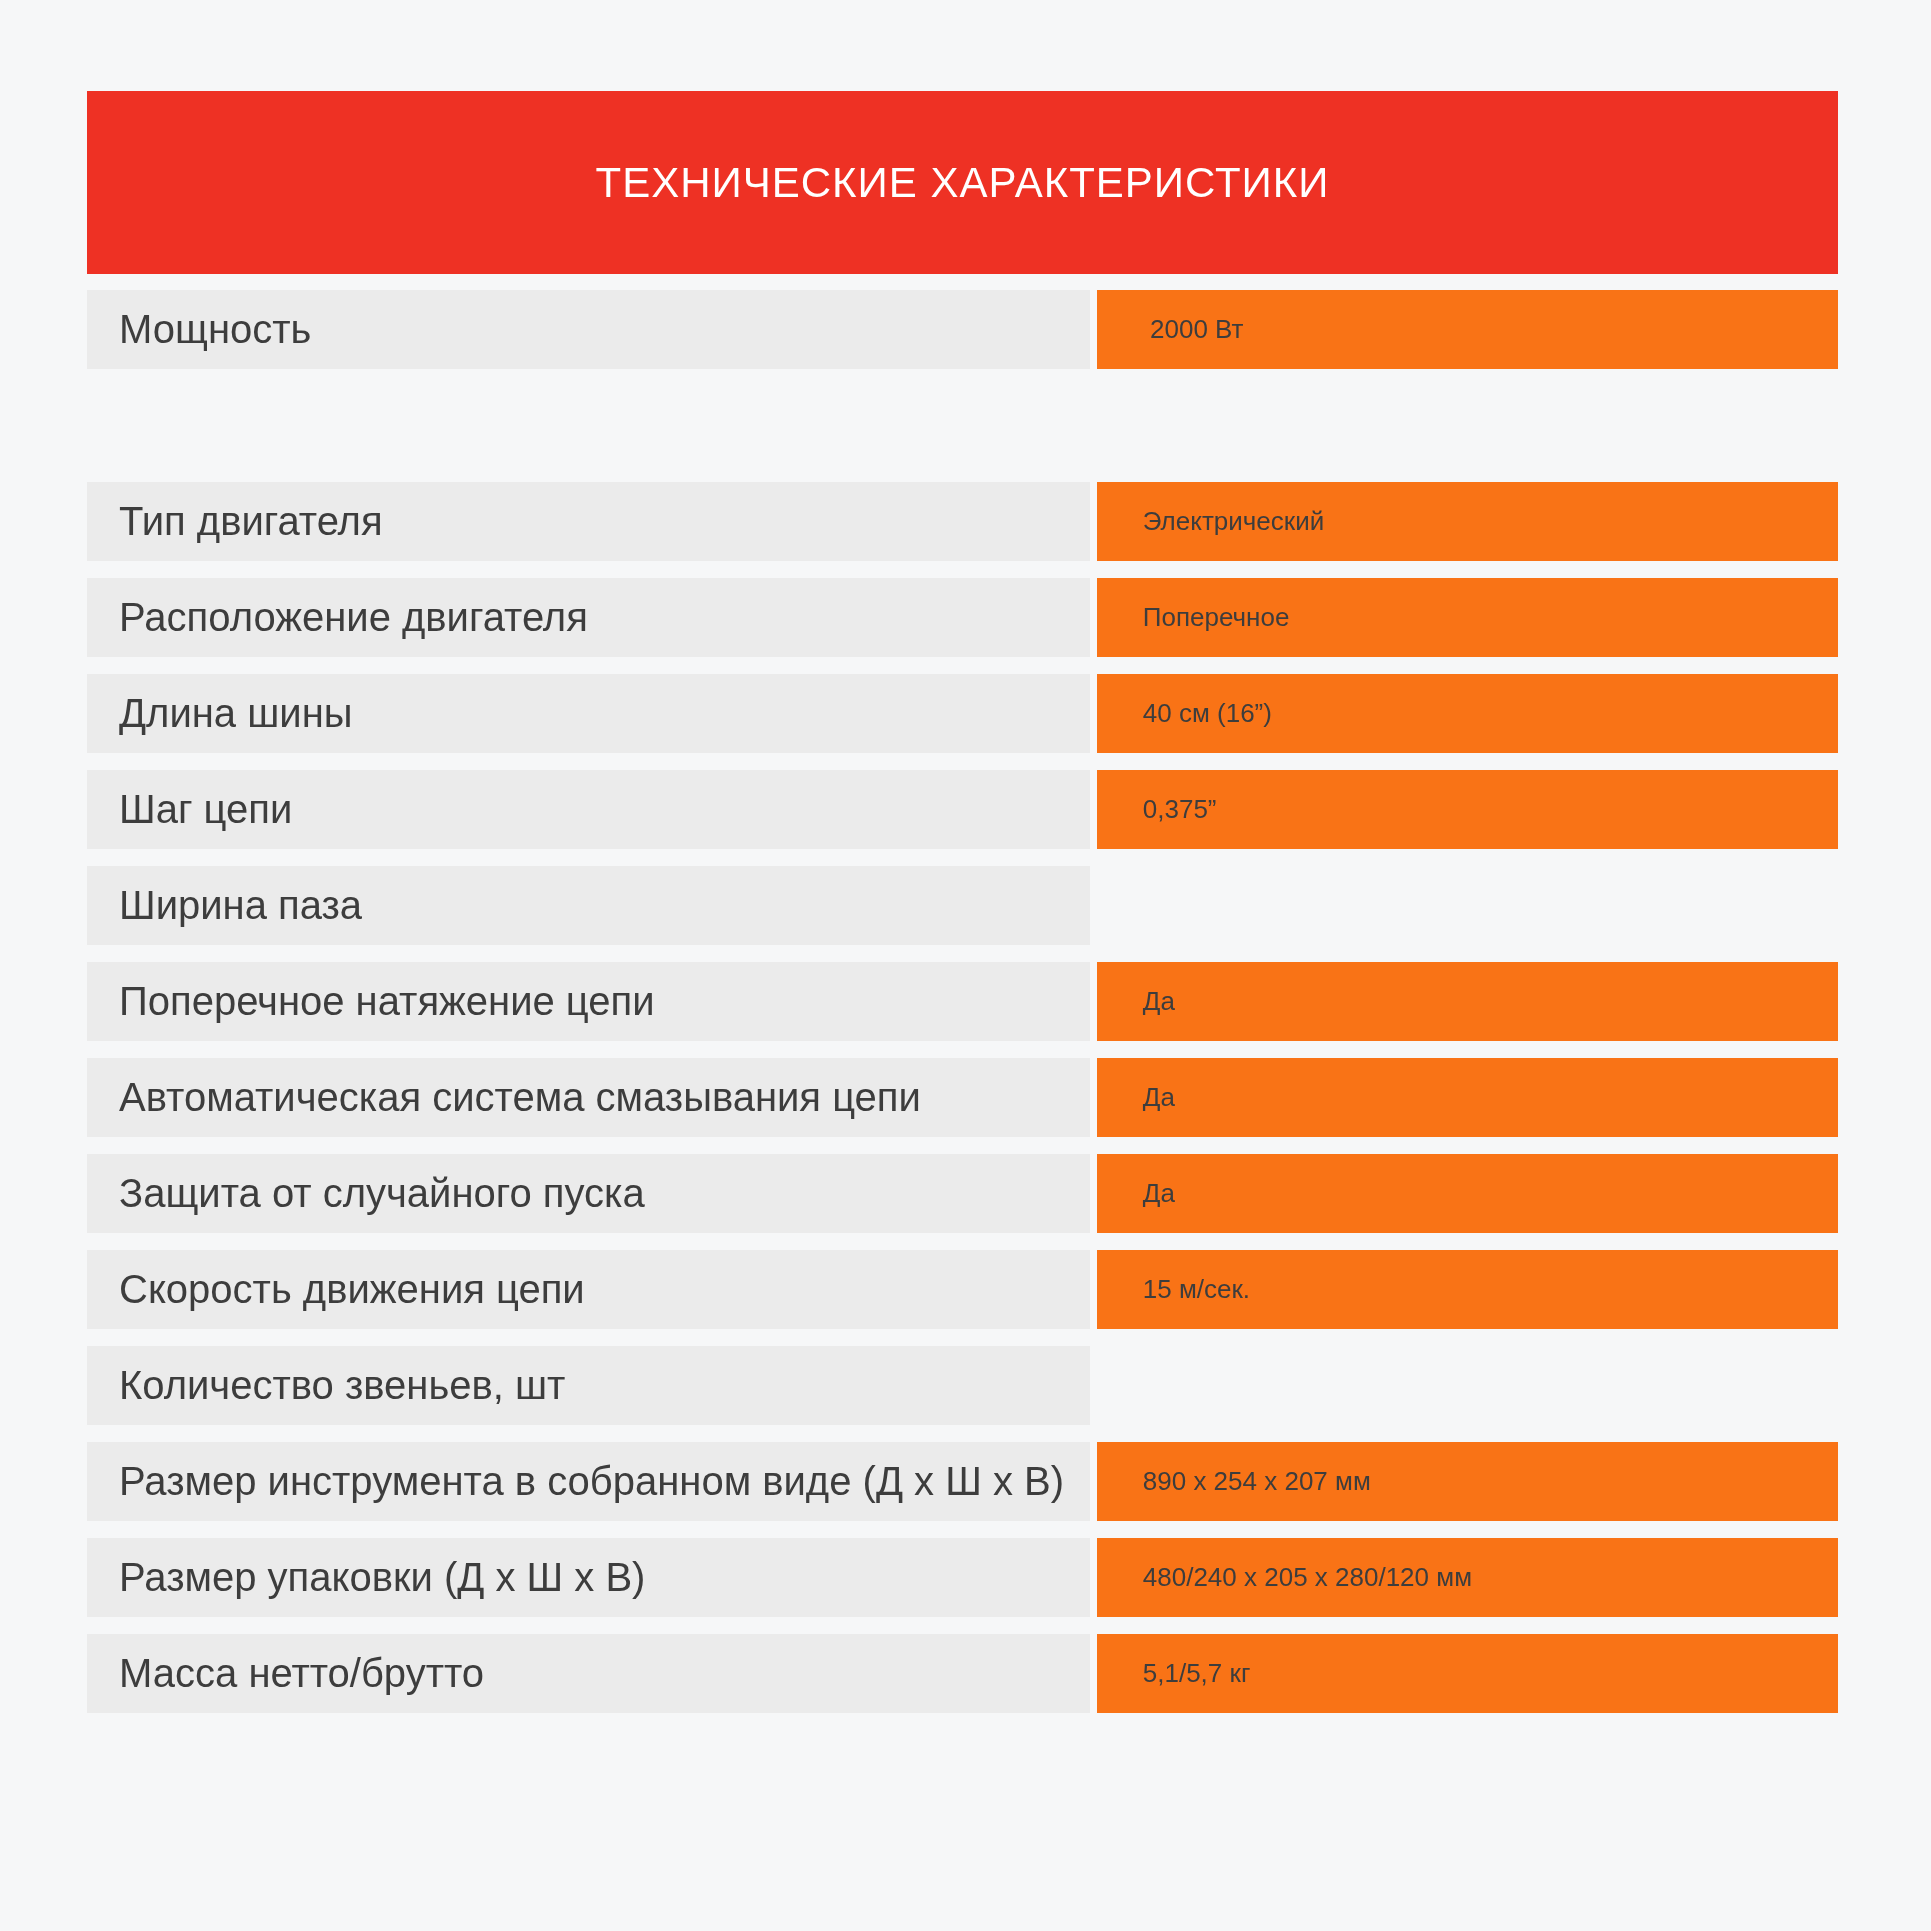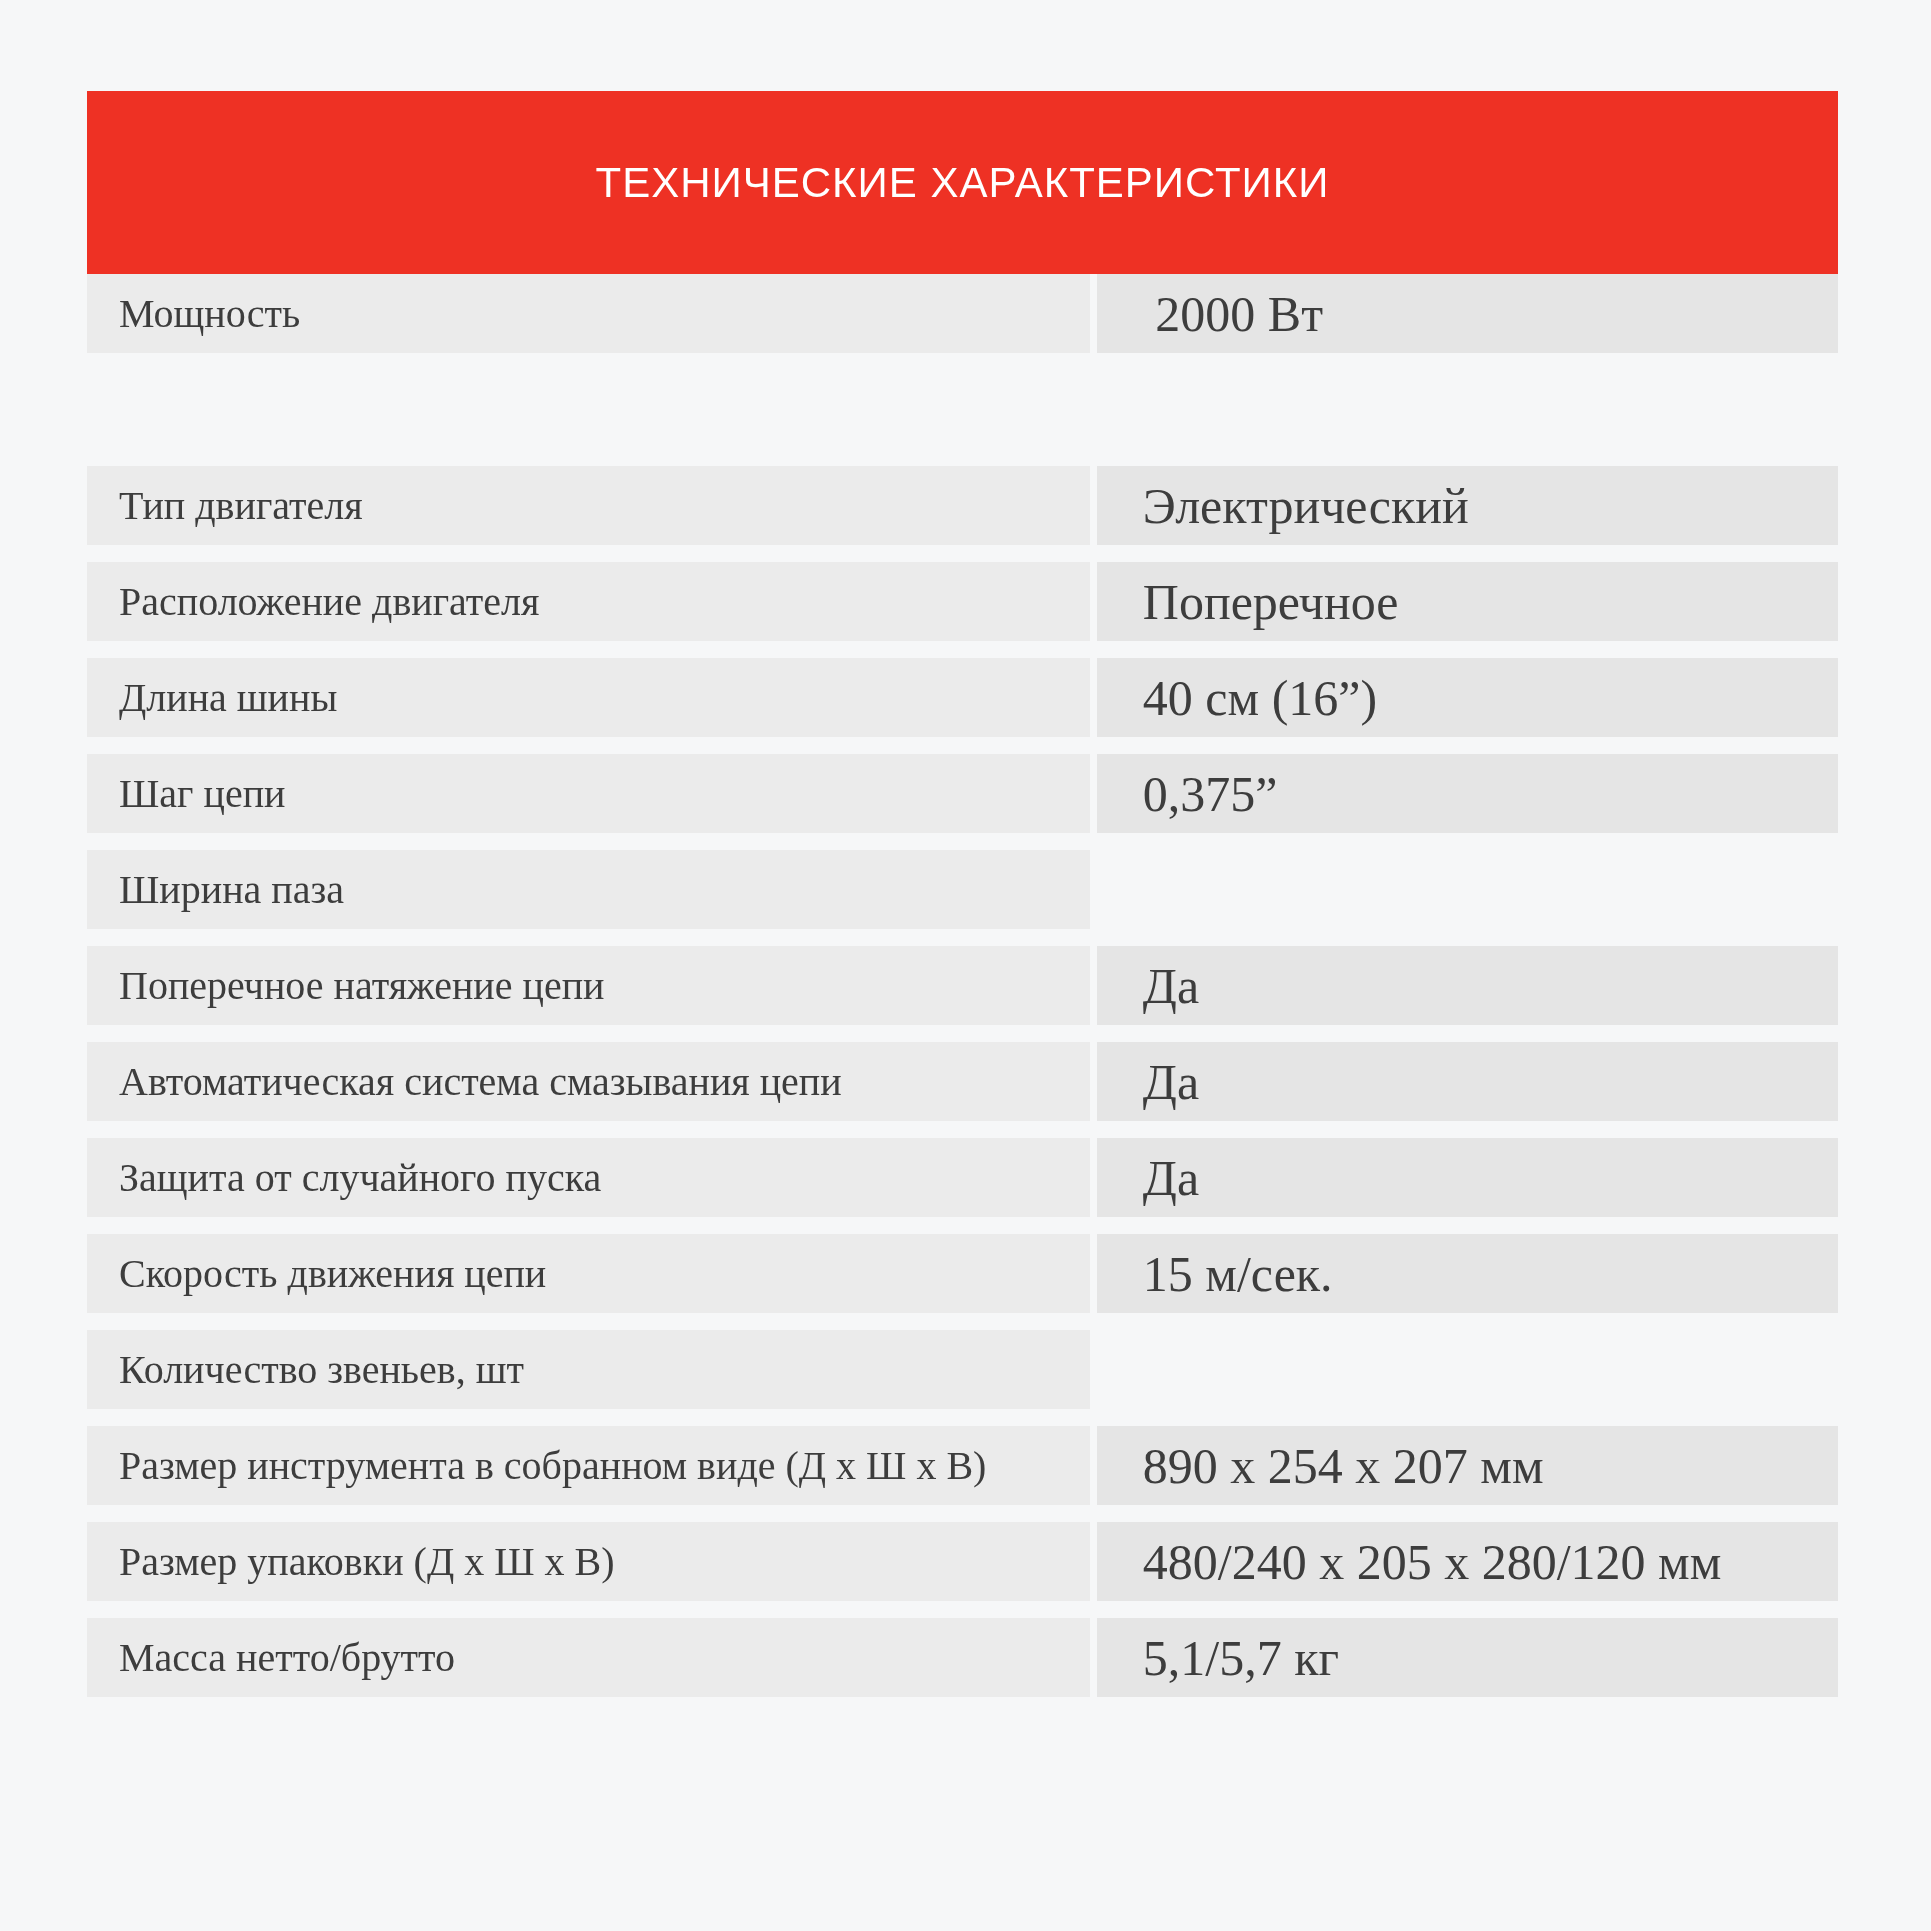--- a/index.html
+++ b/index.html
@@ -31,49 +31,48 @@
     color: #ffffff;
     font-size: 42px;
     font-weight: 400;
     letter-spacing: 1px;
     white-space: nowrap;
   }
   .spec-rows {
     display: flex;
     flex-direction: column;
     gap: 17px;
-    margin-top: 0;
-    font-family: Liberation Serif, serif;
+    margin-top: 16px;
   }
   .spec-row {
     display: flex;
     height: 79px;
   }
   .cell-label {
     width: 1003px;
     flex: 0 0 1003px;
     background: #ebebeb;
     display: flex;
     align-items: center;
     padding-left: 32px;
     box-sizing: border-box;
     color: #3d3d3d;
     font-size: 40px;
     white-space: nowrap;
   }
   .cell-value {
     flex: 1;
     margin-left: 6.8px;
-    background: #e5e5e5;
+    background: #f97316;
     display: flex;
     align-items: center;
     padding-left: 46px;
     box-sizing: border-box;
     color: #3d3d3d;
-    font-size: 50px;
+    font-size: 26px;
     white-space: nowrap;
   }
 </style>
 </head>
 <body>
 
 <div class="spec-table">
   <div class="spec-header">
     <div class="spec-title">ТЕХНИЧЕСКИЕ ХАРАКТЕРИСТИКИ</div>
   </div>

